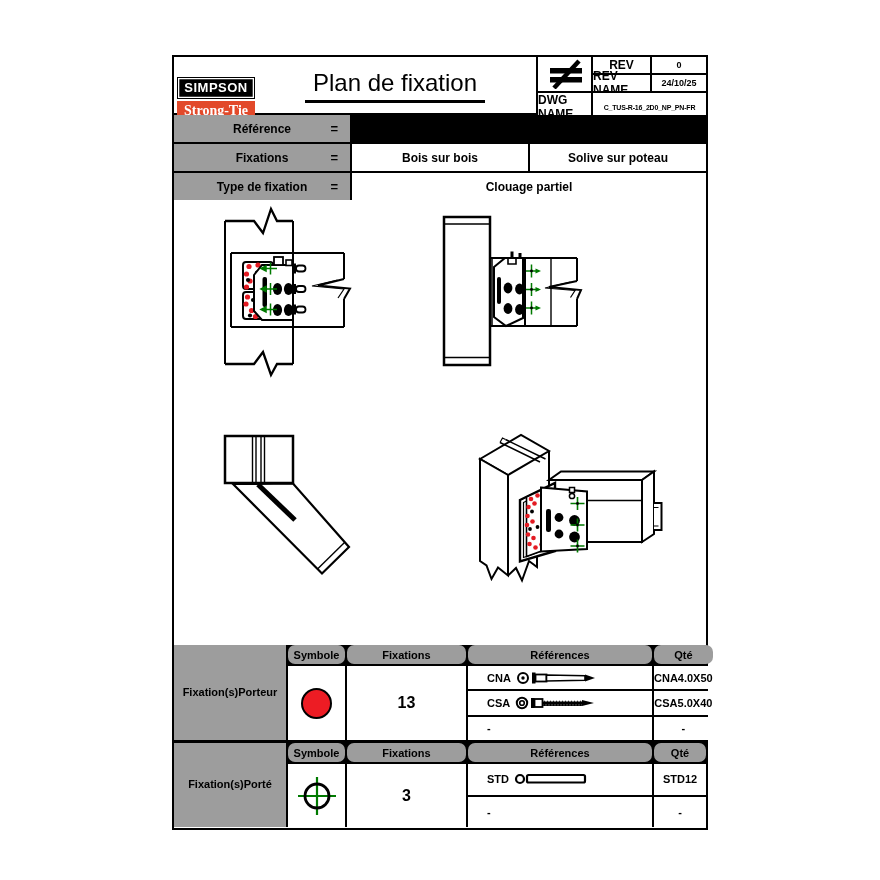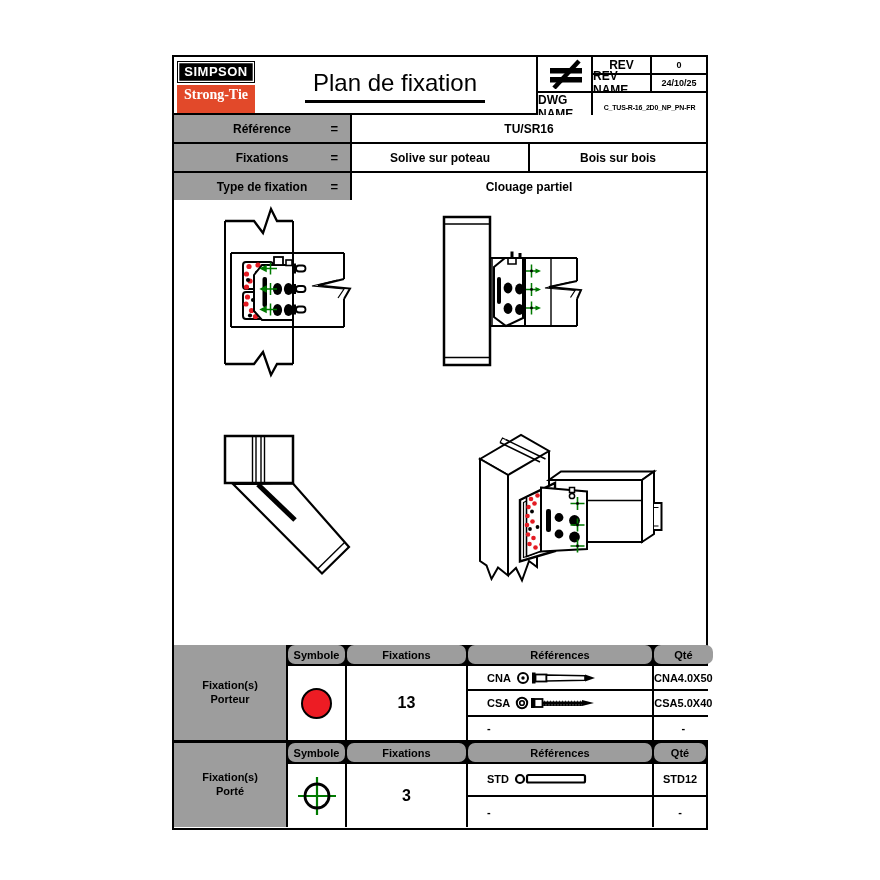--- a/index.html
+++ b/index.html
@@ -7,21 +7,21 @@
        font-family:"Liberation Sans",sans-serif;color:#000;}
   .sheet{position:absolute;left:172px;top:55px;width:536px;height:775px;
          border:2.5px solid #000;box-sizing:border-box;background:#fff;}
 
   
   .hdr{position:absolute;left:0;top:0;width:100%;height:58px;
        border-bottom:2.5px solid #000;box-sizing:border-box;}
   .logo{position:absolute;left:3px;top:4px;width:78px;}
   .logo-top{background:#000;color:#fff;font-weight:bold;font-size:13px;
             text-align:center;padding:2px 0 3px;letter-spacing:.5px;
-            box-shadow:inset 0 0 0 1.3px #fff;border:1.5px solid #000;}
+            box-shadow:inset 0 0 0 1.3px #fff;border:1.5px solid #000;margin-top:16px;}
   .logo-bot{background:#e2492a;color:#fff;font-family:"Liberation Serif",serif;
             font-weight:bold;font-size:14px;text-align:center;padding:2px 0 10px;margin-top:2px;}
   .title-wrap{position:absolute;left:92px;top:12px;width:258px;text-align:center;}
   .title{display:inline-block;font-size:24px;font-weight:normal;
          border-bottom:3px solid #000;padding:0 8px 3px;}
   .rev-block{position:absolute;top:0;right:0;width:168px;height:55.5px;
              display:grid;grid-template-columns:53px 57px 1fr;
              grid-template-rows:16px 16px 1fr;gap:2px;background:#000;
              border-left:2.5px solid #000;}
   .rev-block>div{background:#fff;display:flex;align-items:center;justify-content:center;}
@@ -50,21 +50,21 @@
   .v3{left:41px;top:225px;} .v4{left:291px;top:218px;}
 
   
   .fix-table{position:absolute;left:0;width:100%;background:#000;display:grid;gap:2px;
              grid-template-columns:112px 57px 119px 184px 1fr;box-sizing:border-box;}
   .t1{top:588px;height:98px;grid-template-rows:19px 1fr 1fr 1fr;border-bottom:3px solid #000;}
   .t2{top:686px;height:84px;grid-template-rows:19px 1fr 1fr;}
   .fix-table>div{background:#fff;display:flex;align-items:center;justify-content:center;}
   .gray{background:#9d9d9d !important;}
   .th{font-weight:bold;font-size:11px;border-radius:7px;}
-  .row-label{grid-column:1;flex-direction:column;font-weight:bold;font-size:11px;line-height:1.25;}
+  .row-label{grid-column:1;font-weight:bold;font-size:11px;line-height:1.25;}
   .t1 .row-label{grid-row:1/5;} .t2 .row-label{grid-row:1/4;}
   .t1 .sym{grid-row:2/5;} .t2 .sym{grid-row:2/4;}
   .t1 .qty{grid-row:2/5;} .t2 .qty{grid-row:2/4;}
   .qty{font-weight:bold;font-size:16px;}
   .fx{justify-content:flex-start !important;padding-left:19px;gap:4px;
       font-weight:bold;font-size:11px;}
   .ref{font-weight:bold;font-size:11px;}
   .red-dot-symbol{width:27px;height:27px;border-radius:50%;background:#ed1c24;
                   border:2.5px solid #000;}
 </style>
@@ -97,29 +97,28 @@
       <div class="cell-dwg-val">C_TUS-R-16_2D0_NP_PN-FR</div>
     </div>
   </div>
 
   <div class="info">
     <div class="info-row c1">
       <div class="info-label">
         <span>Référence</span>
         <span class="info-eq">=</span>
       </div>
-      <div class="info-val">TU/SR16</div>
     </div>
     <div class="info-row c2">
       <div class="info-label">
         <span>Fixations</span>
         <span class="info-eq">=</span>
       </div>
+      <div class="info-val">Bois sur bois</div>
       <div class="info-val">Solive sur poteau</div>
-      <div class="info-val">Bois sur bois</div>
     </div>
     <div class="info-row c1">
       <div class="info-label">
         <span>Type de fixation</span>
         <span class="info-eq">=</span>
       </div>
       <div class="info-val">Clouage partiel</div>
     </div>
   </div>
 

